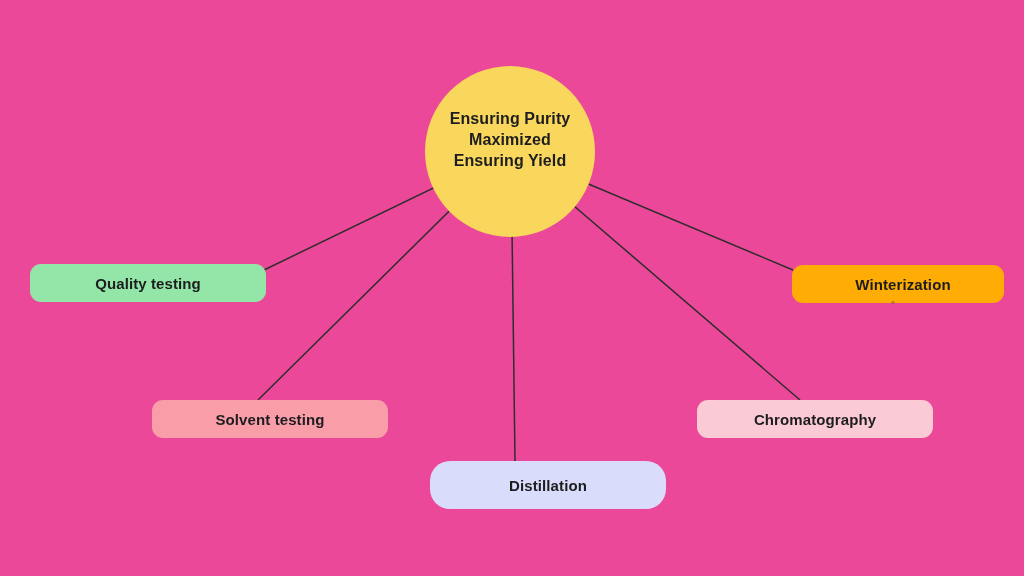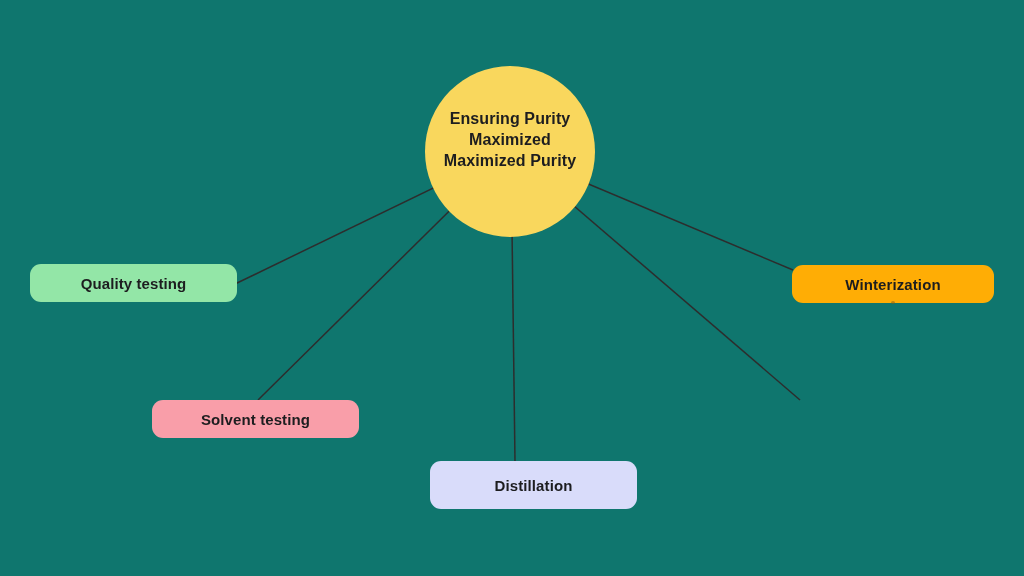--- a/index.html
+++ b/index.html
@@ -5,21 +5,21 @@
   html, body {
     margin: 0;
     padding: 0;
     background: #ffffff;
     font-family: "Liberation Sans", "DejaVu Sans", sans-serif;
   }
   .canvas {
     position: relative;
     width: 1024px;
     height: 576px;
-    background: #0f766e;
+    background: #ec4899;
     overflow: hidden;
   }
   .connectors {
     position: absolute;
     left: 0;
     top: 0;
     z-index: 1;
   }
   .center-node {
     position: absolute;
@@ -37,36 +37,36 @@
   .center-label {
     transform: translateY(-12px);
     font-size: 16px;
     font-weight: bold;
     line-height: 21px;
     color: #1d1d1f;
     letter-spacing: 0.1px;
   }
   .node {
     position: absolute;
-    width: 207px;
+    width: 236px;
     height: 38px;
     border-radius: 11px;
     z-index: 2;
     display: flex;
     align-items: center;
     justify-content: center;
     font-size: 15px;
     font-weight: bold;
     color: #1d1d1f;
     letter-spacing: 0.1px;
     cursor: pointer;
   }
   .node-quality       { left: 30px;  top: 264px; }
   .node-solvent       { left: 152px; top: 400px; }
-  .node-distillation  { left: 430px; top: 461px; height: 48px; }
+  .node-distillation  { left: 430px; top: 461px; height: 48px; border-radius: 20px; }
   .node-chromatography{ left: 697px; top: 400px; }
   .node-winterization { left: 792px; top: 265px; width: 202px; }
   .speck {
     position: absolute;
     left: 891px;
     top: 301px;
     width: 4px;
     height: 3px;
     border-radius: 50%;
     background: rgba(130, 95, 25, 0.55);
@@ -83,36 +83,39 @@
     <line x1="510" y1="151" x2="258" y2="400" stroke-width="1.5" stroke="#2d2d2d"></line>
     <line x1="511" y1="151" x2="515" y2="461" stroke-width="1.5" stroke="#2d2d2d"></line>
     <line x1="510" y1="151" x2="800" y2="400" stroke-width="1.5" stroke="#2d2d2d"></line>
     <line x1="510" y1="151" x2="793" y2="270" stroke-width="1.5" stroke="#2d2d2d"></line>
   </svg>
 
   <div class="center-node" style="background: rgb(249, 215, 93);">
     <div class="center-label">
       <div>Ensuring Purity</div>
       <div>Maximized</div>
-      <div>Maximized Purity</div>
+      <div>Ensuring Yield</div>
     </div>
   </div>
 
   <div class="node node-quality" style="background: rgb(147, 230, 167);">
     <span>Quality testing</span>
   </div>
 
   <div class="node node-solvent" style="background: rgb(249, 158, 169);">
     <span>Solvent testing</span>
   </div>
 
   <div class="node node-distillation" style="background: rgb(217, 220, 250);">
     <span>Distillation</span>
   </div>
 
+  <div class="node node-chromatography" style="background: rgb(251, 203, 213);">
+    <span>Chromatography</span>
+  </div>
 
-  <div class="node node-winterization" style="background: rgb(255, 173, 5);">
+  <div class="node node-winterization" style="background: rgb(255, 173, 5); padding-left: 10px;">
     <span>Winterization</span>
   </div>
 
   <div class="speck"></div>
 
 </div>
 
 </body></html>

